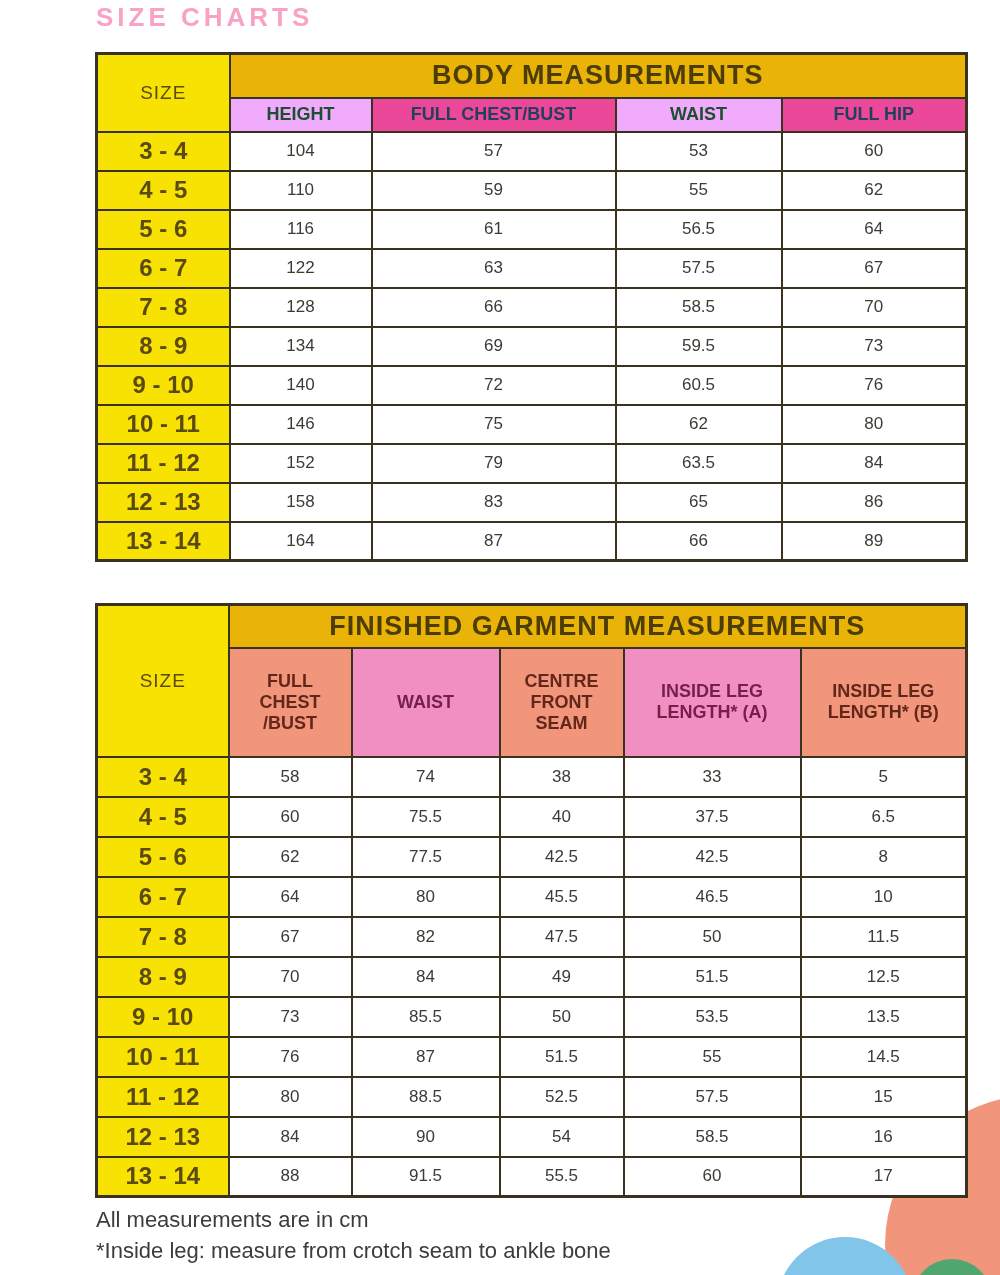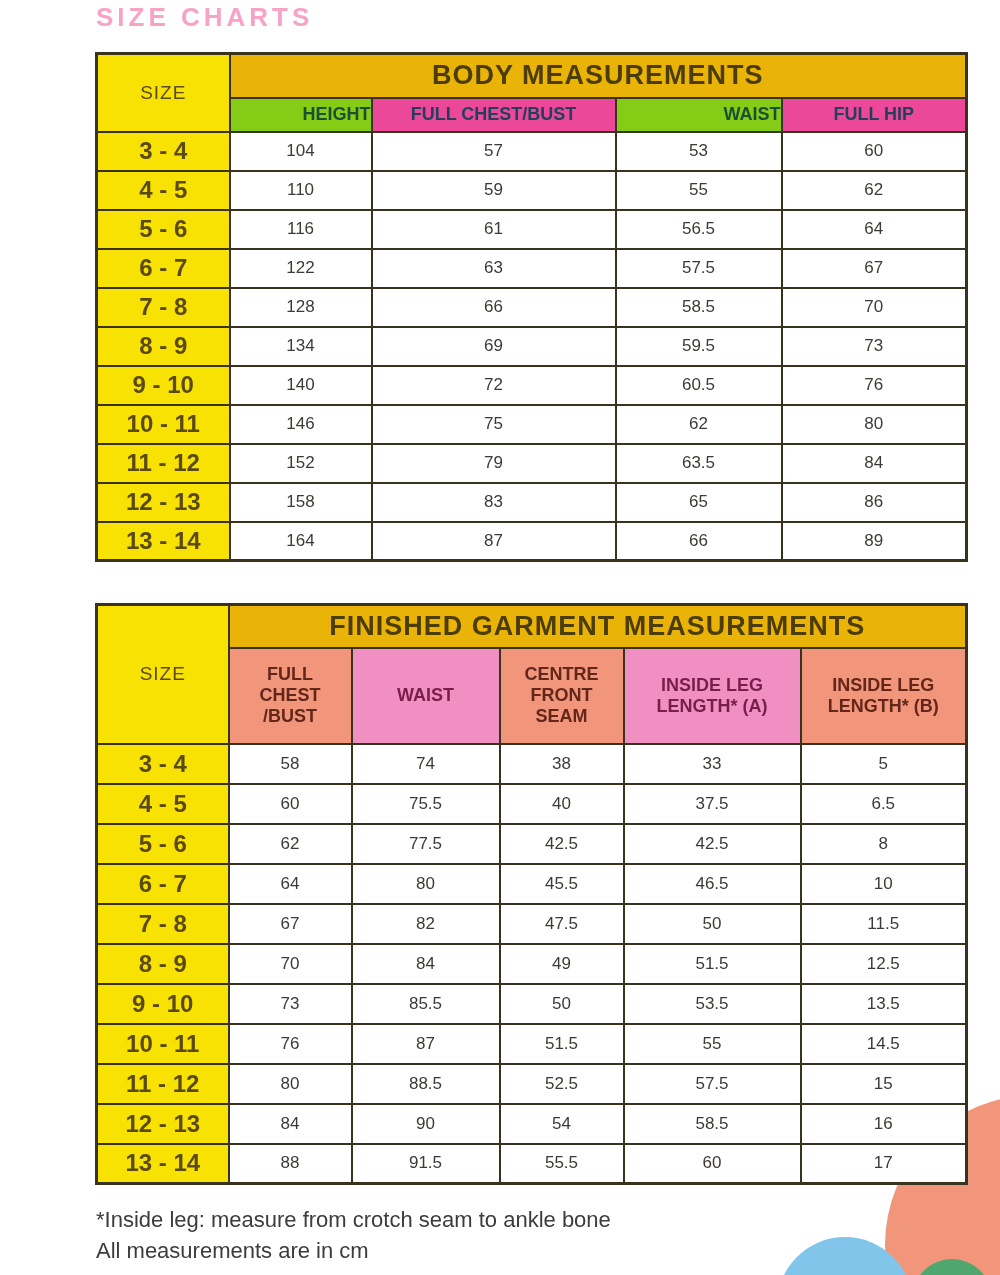--- a/index.html
+++ b/index.html
@@ -38,29 +38,29 @@
   }
   .size-head {
     background:#F8E203; color:#5A4A10;
     font-size:19px; font-weight:normal; letter-spacing:1px;
   }
 
   .sub th {
     font-size:18px; font-weight:bold;
     white-space:pre-line; line-height:21px;
   }
-  th.c-green  { background:#84cc16; color:#1C4E30;text-align:right; }
+  th.c-green  { background:#f0abfc; color:#1C4E30; }
   th.c-blue   { background:#ec4899; color:#233F5C; }
   th.c-salmon { background:#F2967B; color:#63261A; }
   th.c-pink   { background:#F18FC3; color:#761F4B; }
 
   #table1 thead tr.group-row { height:44px; }
   #table1 thead tr.sub       { height:34px; }
   #table2 thead tr.group-row { height:43px; }
-  #table2 thead tr.sub       { height:96px; }
+  #table2 thead tr.sub       { height:109px; }
   #table1 tbody tr { height:39px; }
   #table2 tbody tr { height:40px; }
 
   td.size-cell {
     background:#F8E203; color:#5A4A10;
     font-weight:bold; font-size:24px;
   }
   td.value-cell {
     background:#ffffff; color:#3E3A35;
     font-size:17px;
@@ -300,21 +300,21 @@
           <td class="value-cell">88</td>
           <td class="value-cell">91.5</td>
           <td class="value-cell">55.5</td>
           <td class="value-cell">60</td>
           <td class="value-cell">17</td>
         </tr>
       </tbody>
   </table>
 
   <div class="footnotes">
+    <div>All measurements are in cm</div>
     <div>*Inside leg: measure from crotch seam to ankle bone</div>
-    <div>All measurements are in cm</div>
   </div>
 
   <div class="blob blob-salmon"></div>
   <div class="blob blob-blue"></div>
   <div class="blob blob-green"></div>
 
 </div>
 
 </body></html>

